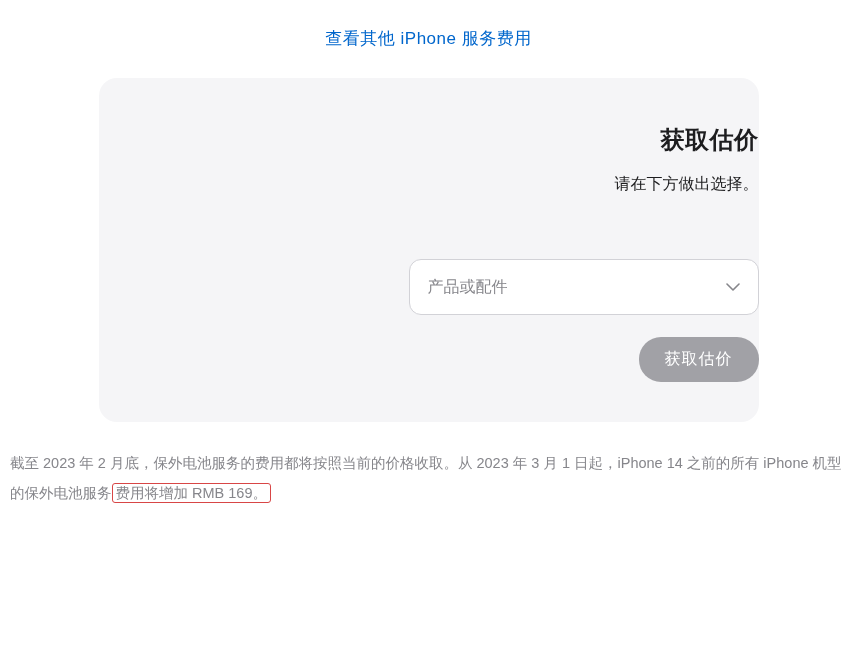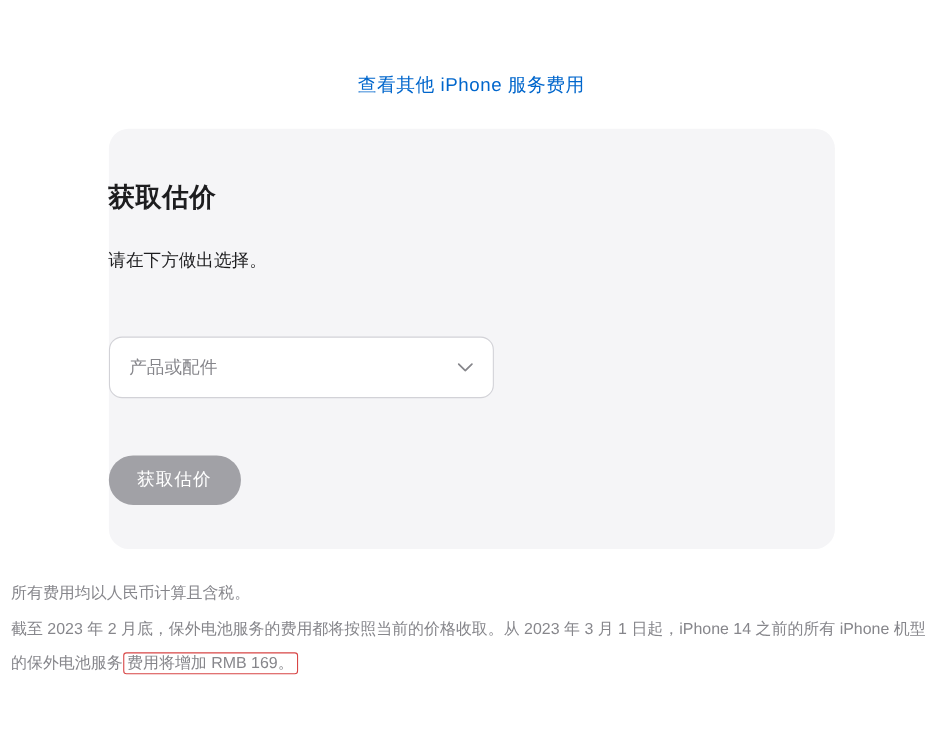--- a/index.html
+++ b/index.html
@@ -4,62 +4,61 @@
   <style>
     * { box-sizing: border-box; margin: 0; padding: 0; }
     body {
       font-family: -apple-system, BlinkMacSystemFont, "SF Pro Text", "Helvetica Neue", Arial, sans-serif;
       background: #ffffff;
       width: 857px;
       color: #1d1d1f;
     }
     .top-link {
       text-align: center;
-      padding: 66px 0 28px 0;
+      padding: 27px 0 28px 0;
     }
     .top-link a {
       color: #0066cc;
       text-decoration: none;
       font-size: 17px;
       letter-spacing: 0.5px;
     }
     .card {
       width: 660px;
       margin: 0 auto;
       background: #f5f5f7;
       border-radius: 18px;
       padding: 46px 0 40px 0;
       display: flex;
       flex-direction: column;
-      align-items: flex-start;
-      gap: 14px;
+      align-items: flex-end;
     }
     .card-title {
       font-size: 24px;
       font-weight: 600;
       color: #1d1d1f;
       margin-bottom: 18px;
       letter-spacing: 0.5px;
     }
     .card-subtitle {
       font-size: 16px;
       color: #1d1d1f;
-      margin-bottom: 44px;
+      margin-bottom: 64px;
     }
     .select-wrap {
       width: 350px;
       height: 56px;
       background: #ffffff;
       border: 1px solid #d2d2d7;
       border-radius: 12px;
       display: flex;
       align-items: center;
       justify-content: space-between;
       padding: 0 18px;
-      margin-bottom: 38px;
+      margin-bottom: 22px;
       cursor: pointer;
     }
     .select-placeholder {
       color: #86868b;
       font-size: 16px;
     }
     .chevron {
       width: 14px;
       height: 8px;
       flex-shrink: 0;
@@ -121,17 +120,16 @@
       <polyline points="1,1 7,7 13,1"></polyline>
     </svg>
   </div>
 
 
 
   <button class="submit-btn">获取估价</button>
 </div>
 
 <div class="footer">
-  <p>所有费用均以人民币计算且含税。</p>
   <p>
     <span>截至 2023 年 2 月底，保外电池服务的费用都将按照当前的价格收取。从 2023 年 3 月 1 日起，iPhone 14 之前的所有 iPhone 机型的保外电池服务</span><span class="highlight-box">费用将增加 RMB 169。</span>
   </p>
 </div>
 
 </body></html>

